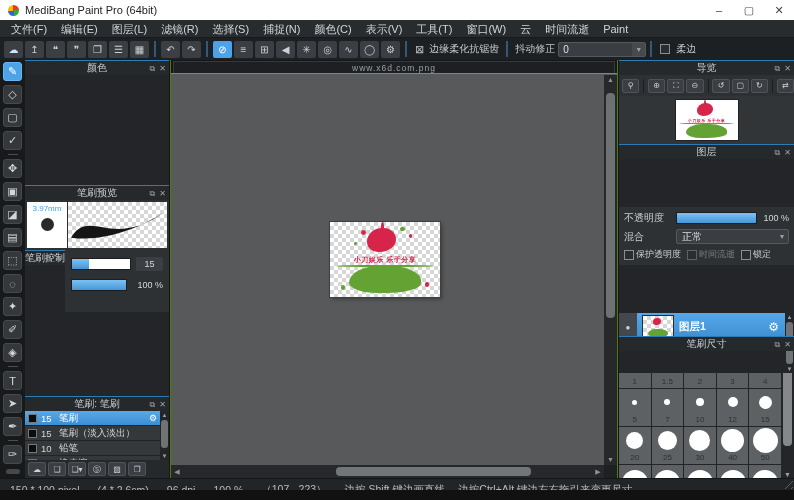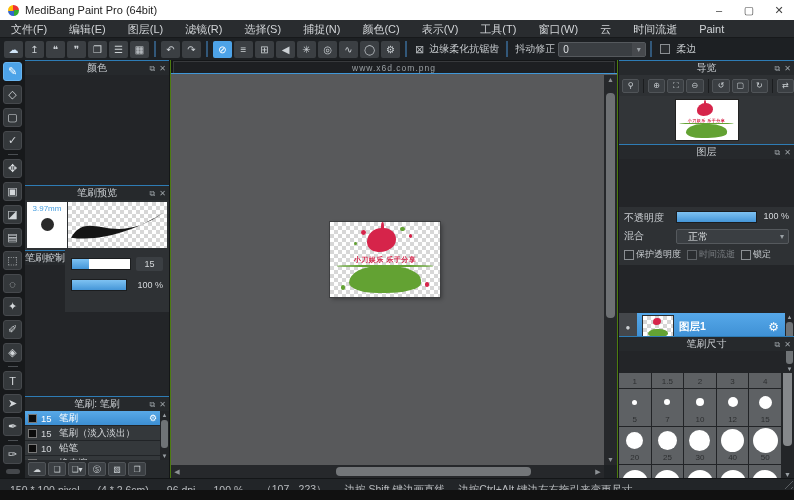--- a/index.html
+++ b/index.html
@@ -9,21 +9,21 @@
 
   
   .titlebar { position:absolute; left:0; top:0; width:794px; height:20px; background:#ffffff; display:flex; align-items:center; }
   .logo { width:11px; height:11px; border-radius:50%; margin:0 6px 0 8px;
           background:conic-gradient(#e33 0 25%, #3a3 25% 50%, #36c 50% 75%, #fb0 75% 100%); }
   .win-title { font-size:11px; color:#222; }
   .win-controls { margin-left:auto; display:flex; height:100%; }
   .win-btn { width:30px; height:100%; display:flex; align-items:center; justify-content:center; font-size:11px; color:#444; }
 
   
-  .menubar { position:absolute; left:0; top:20px; width:794px; height:18px; background:#292c2f; display:flex; align-items:center; padding-left:4px; border-bottom:1px solid #17191b;gap:8px; }
+  .menubar { position:absolute; left:0; top:20px; width:794px; height:18px; background:#292c2f; display:flex; align-items:center; padding-left:4px; border-bottom:1px solid #17191b; }
   .menu-item { font-size:11px; color:#d2d5d8; padding:0 7px; line-height:18px; }
 
   
   .toolbar { position:absolute; left:0; top:38px; width:794px; height:22px; background:#1d2023; display:flex; align-items:center; padding-left:3px; }
   .tb-btn { width:19px; height:17px; background:#3b3f43; border-radius:2px; margin:0 1px; display:flex; align-items:center; justify-content:center; font-size:10px; color:#ccd1d5; }
   .tb-btn.sel { background:#4da3e8; color:#fff; }
   .tb-btn.cloudy { color:#cfe4f7; }
   .tb-sep { width:2px; height:16px; background:#32587a; margin:0 4px; }
   .tb-label { font-size:10px; color:#c6cacd; margin:0 3px; white-space:nowrap; }
   .tb-iconlabel { font-size:11px; color:#b8bcbf; margin:0 2px 0 4px; }
@@ -121,25 +121,25 @@
   
   .rightpanels { position:absolute; left:618px; top:0; width:176px; height:418px; background:#232528; display:flex; flex-direction:column; border-left:1px solid #141618; }
   .nav-panel { height:84px; display:flex; flex-direction:column; }
   .nav-btnrow { height:21px; background:#2e3134; display:flex; align-items:center; padding-left:3px; gap:2px; }
   .nav-sep { width:1px; height:14px; background:#1b1d1f; margin:0 2px; }
   .nav-thumb-area { flex:1; background:#323538; display:flex; align-items:center; justify-content:center; }
   .nav-thumb { width:62px; height:40px; background:#fff; font-size:4px; box-shadow:0 0 0 1px #222; }
 
   .layers-panel { height:192px; display:flex; flex-direction:column;gap:48px; }
   .layers-body { background:#2e3134; padding:4px 5px 2px 5px; }
-  .lay-row { display:flex; margin-bottom:4px; }
+  .lay-row { display:flex; align-items:center; margin-bottom:4px; }
   .lay-label { font-size:10px; color:#c9cdd1; width:52px; flex:none; }
   .lay-track { flex:1; height:12px; border:1px solid #1b1d1f; background:linear-gradient(to bottom,#7ec2f2,#4596d8); }
   .lay-val { width:32px; text-align:right; font-size:9px; color:#d6d9dc; }
-  .lay-dropdown { flex:1; height:15px; background:#3a3e42; border:1px solid #55595d; border-radius:2px; display:flex; align-items:center; padding-left:11px; font-size:10px; color:#dde0e2; }
+  .lay-dropdown { flex:1; height:15px; background:#3a3e42; border:1px solid #55595d; border-radius:2px; display:flex; align-items:center; padding-left:5px; font-size:10px; color:#dde0e2; }
   .lay-dropdown .arrow { margin-left:auto; margin-right:4px; font-size:8px; color:#9aa0a5; }
   .chk-row { display:flex; align-items:center; gap:2px; margin-bottom:2px; }
   .chk { width:10px; height:10px; border:1px solid #8b8f93; background:#2a2d30; flex:none; }
   .chk-label { font-size:9px; color:#c9cdd1; margin-right:4px; white-space:nowrap; }
   .chk-label.dim, .chk.dim { color:#7b7f83; border-color:#5e6266; }
   .layer-list { flex:1; background:#232528; position:relative; display:flex; }
   .layer-rows { flex:1; }
   .layer-row { height:29px; display:flex; align-items:center; background:linear-gradient(to bottom,#56a8e9,#3a8cd1); border-bottom:1px solid #1b1d1f; }
   .vis-cell { width:18px; height:100%; background:#44474b; display:flex; align-items:center; justify-content:center; color:#cdd1d4; font-size:8px; flex:none; }
   .layer-thumb { width:30px; height:22px; margin:0 6px; font-size:2px; box-shadow:0 0 0 1px #2a2c2e; flex:none; }

